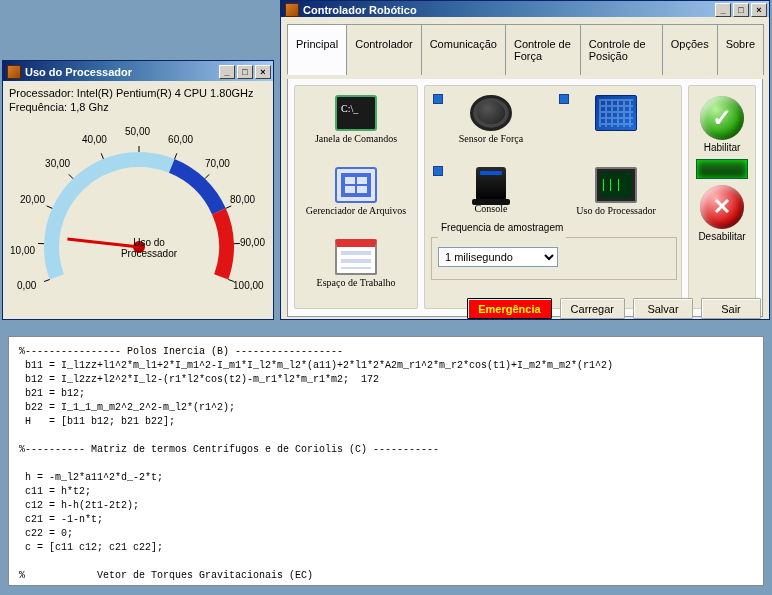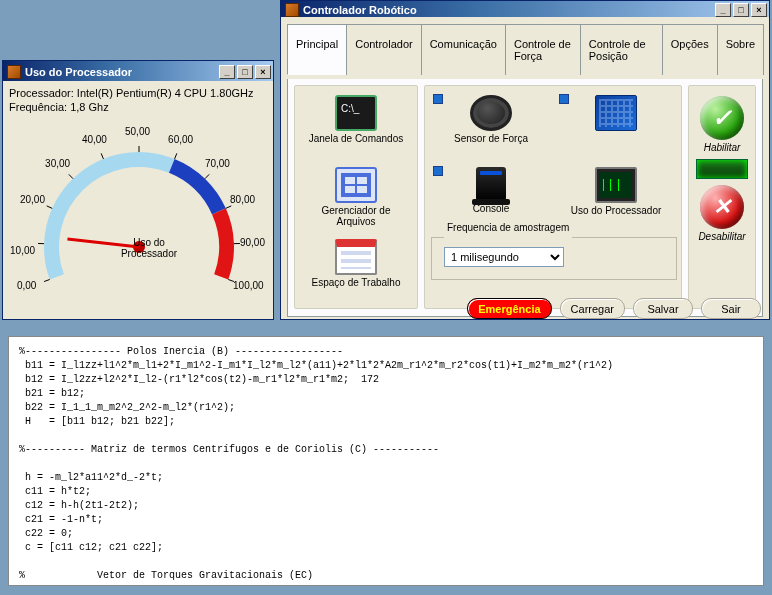--- a/index.html
+++ b/index.html
@@ -52,21 +52,21 @@
   .tab.active { background:#fcfcfe; border-bottom:1px solid #fcfcfe; }
   .tabbody { background:#fcfcfe; border:1px solid #919b9c; border-top:none;
      padding:8px; height:238px; position:relative; }
 
   .groupbox { position:absolute; border:1px solid #d0d0bf; background:#ece9d8; border-radius:2px; }
   .gbA { left:6px;  top:6px;  width:124px; height:224px; }
   .gbB { left:136px; top:6px; width:258px; height:224px; }
   .gbC { left:400px; top:6px; width:68px;  height:224px; }
 
   .iconbtn { position:absolute; width:110px; height:68px; text-align:center;
-    border:1px solid transparent; cursor:default; }
+    border:1px solid transparent; cursor:default;font-family:Liberation Serif, serif; }
   .iconbtn .icimg { width:42px; height:36px; margin:2px auto 2px; }
   .iconbtn .icl { font-size:10px; }
   .chk { position:absolute; width:10px; height:10px; border:1px solid #1c3f8b; background:#1c6dd0; }
 
   
   .ic-cmd { background:#1a1a1a; border:2px solid #4a6; position:relative; border-radius:3px;}
   .ic-cmd::after{content:"C:\\_"; color:#fff; font-size:10px; position:absolute; left:4px; top:6px;}
   .ic-files { background:#dde6f7; border:2px solid #4a6edc; border-radius:3px; position:relative;}
   .ic-files::before{content:""; position:absolute; inset:4px; border:4px solid #4a6edc; background:
     linear-gradient(#4a6edc,#4a6edc) center/2px 100% no-repeat,
@@ -81,40 +81,40 @@
     repeating-linear-gradient(#bcd4ff 0 2px, transparent 2px 6px); opacity:.35;}
   .ic-console { width:30px; height:34px; margin:2px auto; background:linear-gradient(#2a2a2a,#000); border-radius:3px; position:relative;}
   .ic-console::before{content:""; position:absolute; top:4px; left:4px; right:4px; height:4px; background:#0951d8; border-radius:1px;}
   .ic-console::after{content:""; position:absolute; bottom:-4px; left:-4px; right:-4px; height:6px; background:#111; border-radius:2px;}
   .ic-mon { background:#222; border:2px solid #777; border-radius:2px; position:relative;}
   .ic-mon::before{content:""; position:absolute; inset:3px; background:#031; }
   .ic-mon::after{content:""; position:absolute; top:10px; left:3px; right:3px; height:12px;
     background:linear-gradient(90deg, transparent 0 10%, #0f0 10% 12%, transparent 12% 30%, #0f0 30% 33%, transparent 33% 55%, #0f0 55% 58%, transparent 58% 100%);}
 
   .sampBox { position:absolute; left:6px; top:146px; width:246px; height:48px;
-    border:1px solid #bdb8a8; padding:4px 12px; background:#ece9d8;}
+    border:1px solid #bdb8a8; padding:4px 6px; background:#ece9d8;}
   .sampBox legend{ font-size:10px; padding:0 3px; background:#ece9d8; position:relative; top:-10px;}
   .sampSelect { width:120px; height:20px; border:1px solid #7f9db9; background:#fff; font-size:11px; padding:1px 2px;}
 
   .roundbtn { width:44px; height:44px; border-radius:50%; margin:6px auto 2px;
     box-shadow: inset -3px -3px 6px rgba(0,0,0,.4), inset 3px 3px 6px rgba(255,255,255,.7);
     display:flex; align-items:center; justify-content:center; }
   .rb-green{ background:radial-gradient(circle at 35% 30%, #b7f29a, #2aa50f 60%, #0c6a00);}
   .rb-red  { background:radial-gradient(circle at 35% 30%, #ffb0b0, #d81414 60%, #7a0000);}
   .rb-green::after{content:"✓"; color:#fff; font-size:24px; font-weight:bold;}
   .rb-red::after  {content:"✕"; color:#fff; font-size:22px; font-weight:bold;}
   .led { width:52px; height:20px; margin:6px auto; border:1px solid #063;
     background:linear-gradient(#1a7a1a,#0a3a0a); box-shadow:inset 0 0 6px #0f0;}
   .gbC .clabel{ text-align:center; font-size:10px; }
-  .gbC-inner{ padding:4px 2px;font-style:italic; }
+  .gbC-inner{ padding:4px 2px; }
 
   .bottombar { position:absolute; left:0; right:0; bottom:4px; display:flex;
     justify-content:flex-end; gap:8px; padding:4px 8px 0; align-items:center;}
   .btn { min-width:60px; height:21px; padding:4px 10px; background:#ece9d8;
-    border:1px solid #aca899; border-radius:10px; font-size:11px; cursor:default;
+    border:1px solid #aca899; border-radius:1px; font-size:11px; cursor:default;
     box-shadow:inset 1px 1px 0 #fff;}
   .btn-em { background:#f00; color:#ff0; font-weight:bold; border-color:#000;}
 
   
   #codePanel { position:absolute; left:8px; top:336px; width:756px; height:250px;
     background:#fff; border:1px solid #888; padding:8px 10px;
     font-family:"Courier New",monospace; font-size:10px; line-height:14px;
     white-space:pre; overflow:hidden; color:#000;}
 </style>
 </head>

